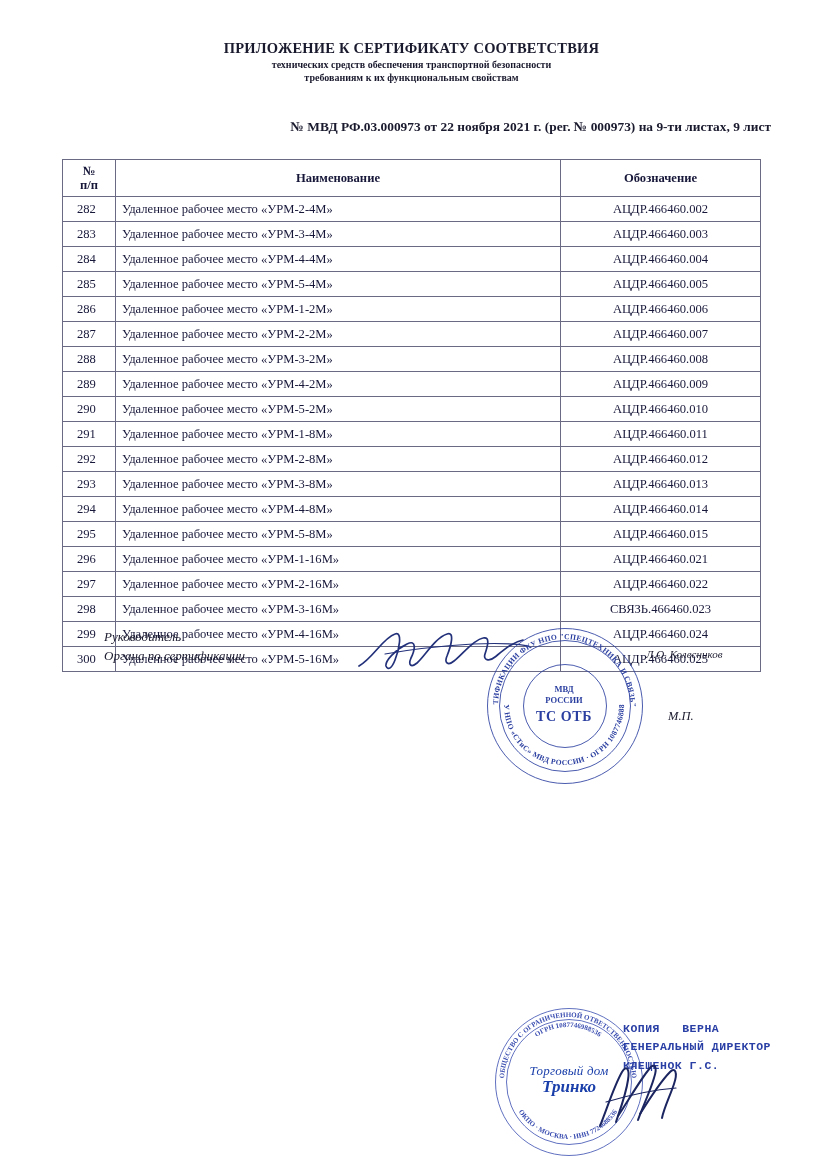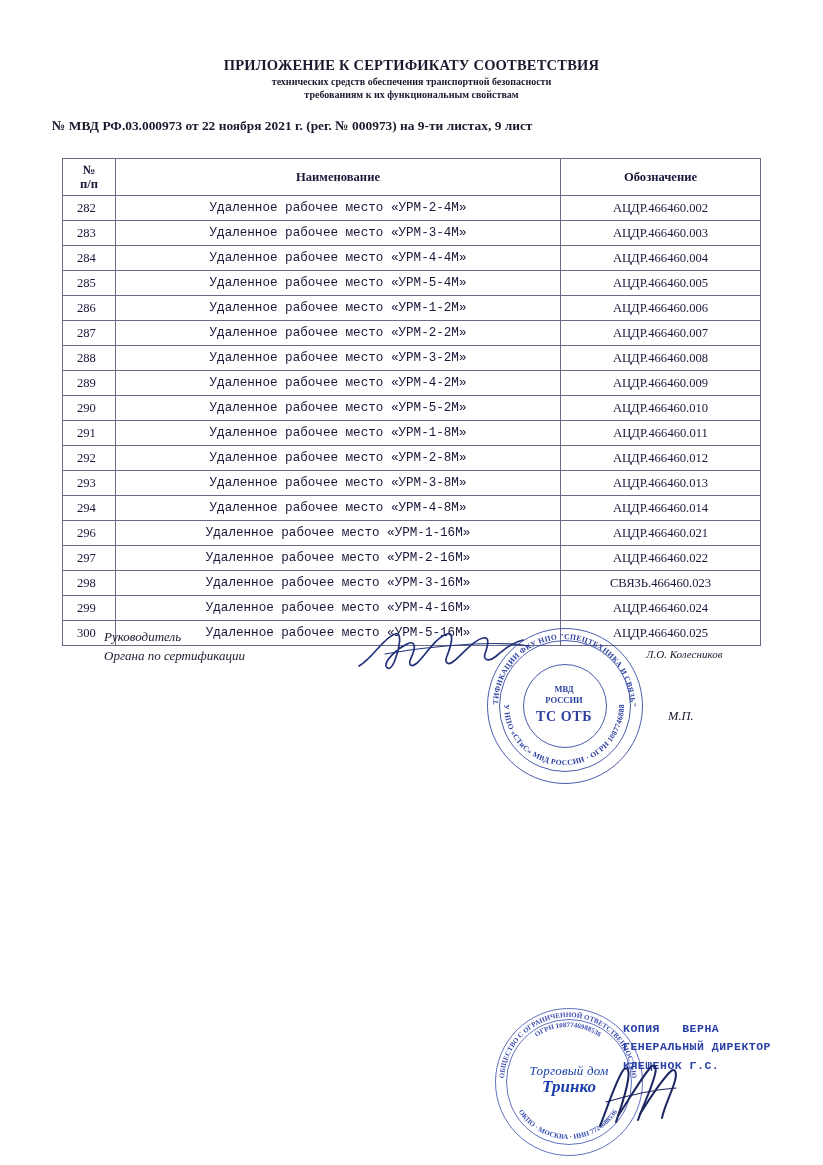--- a/index.html
+++ b/index.html
@@ -17,38 +17,38 @@
   }
   .page {
     position: relative;
     width: 823px;
     height: 1165px;
     box-sizing: border-box;
     padding: 36px 52px 0 52px;
   }
   .header {
     text-align: center;
-    margin-top: 21px;
+    margin-top: 4px;
   }
   .header .line1 {
     font-weight: bold;
     font-size: 14.5px;
     letter-spacing: 0.2px;
   }
   .header .line2,
   .header .line3 {
     font-weight: bold;
     font-size: 10px;
     margin-top: 2px;
   }
   .cert-number {
-    text-align: left;
+    text-align: right;
     font-weight: bold;
     font-size: 13.4px;
-    margin-top: 18px;
+    margin-top: 36px;
   }
   table.items {
     margin: 24px auto 0 auto;
     border-collapse: collapse;
     width: 683px;
     table-layout: fixed;
   }
   table.items th,
   table.items td {
     border: 1px solid #6a6a84;
@@ -63,23 +63,22 @@
     vertical-align: middle;
   }
   table.items th.c-num { width: 48px; }
   table.items th.c-name { width: 440px; }
   table.items th.c-desig { width: 195px; }
   table.items td.num {
     padding: 2px 14px;
     height: 20px;
   }
   table.items td.name {
-    text-align: center;
+    text-align: left;
     padding: 2px 6px;
-    font-family: Liberation Mono, monospace;
   }
   table.items td.desig {
     text-align: center;
     padding: 2px 4px;
     margin-top: 16px;
   }
   .signature-block {
     position: absolute;
     left: 104px;
     top: 628px;
@@ -309,20 +308,25 @@
         </tr>
         <tr>
           <td class="num">293</td>
           <td class="name">Удаленное рабочее место «УРМ-3-8М»</td>
           <td class="desig">АЦДР.466460.013</td>
         </tr>
         <tr>
           <td class="num">294</td>
           <td class="name">Удаленное рабочее место «УРМ-4-8М»</td>
           <td class="desig">АЦДР.466460.014</td>
+        </tr>
+        <tr>
+          <td class="num">295</td>
+          <td class="name">Удаленное рабочее место «УРМ-5-8М»</td>
+          <td class="desig">АЦДР.466460.015</td>
         </tr>
         <tr>
           <td class="num">296</td>
           <td class="name">Удаленное рабочее место «УРМ-1-16М»</td>
           <td class="desig">АЦДР.466460.021</td>
         </tr>
         <tr>
           <td class="num">297</td>
           <td class="name">Удаленное рабочее место «УРМ-2-16М»</td>
           <td class="desig">АЦДР.466460.022</td>

